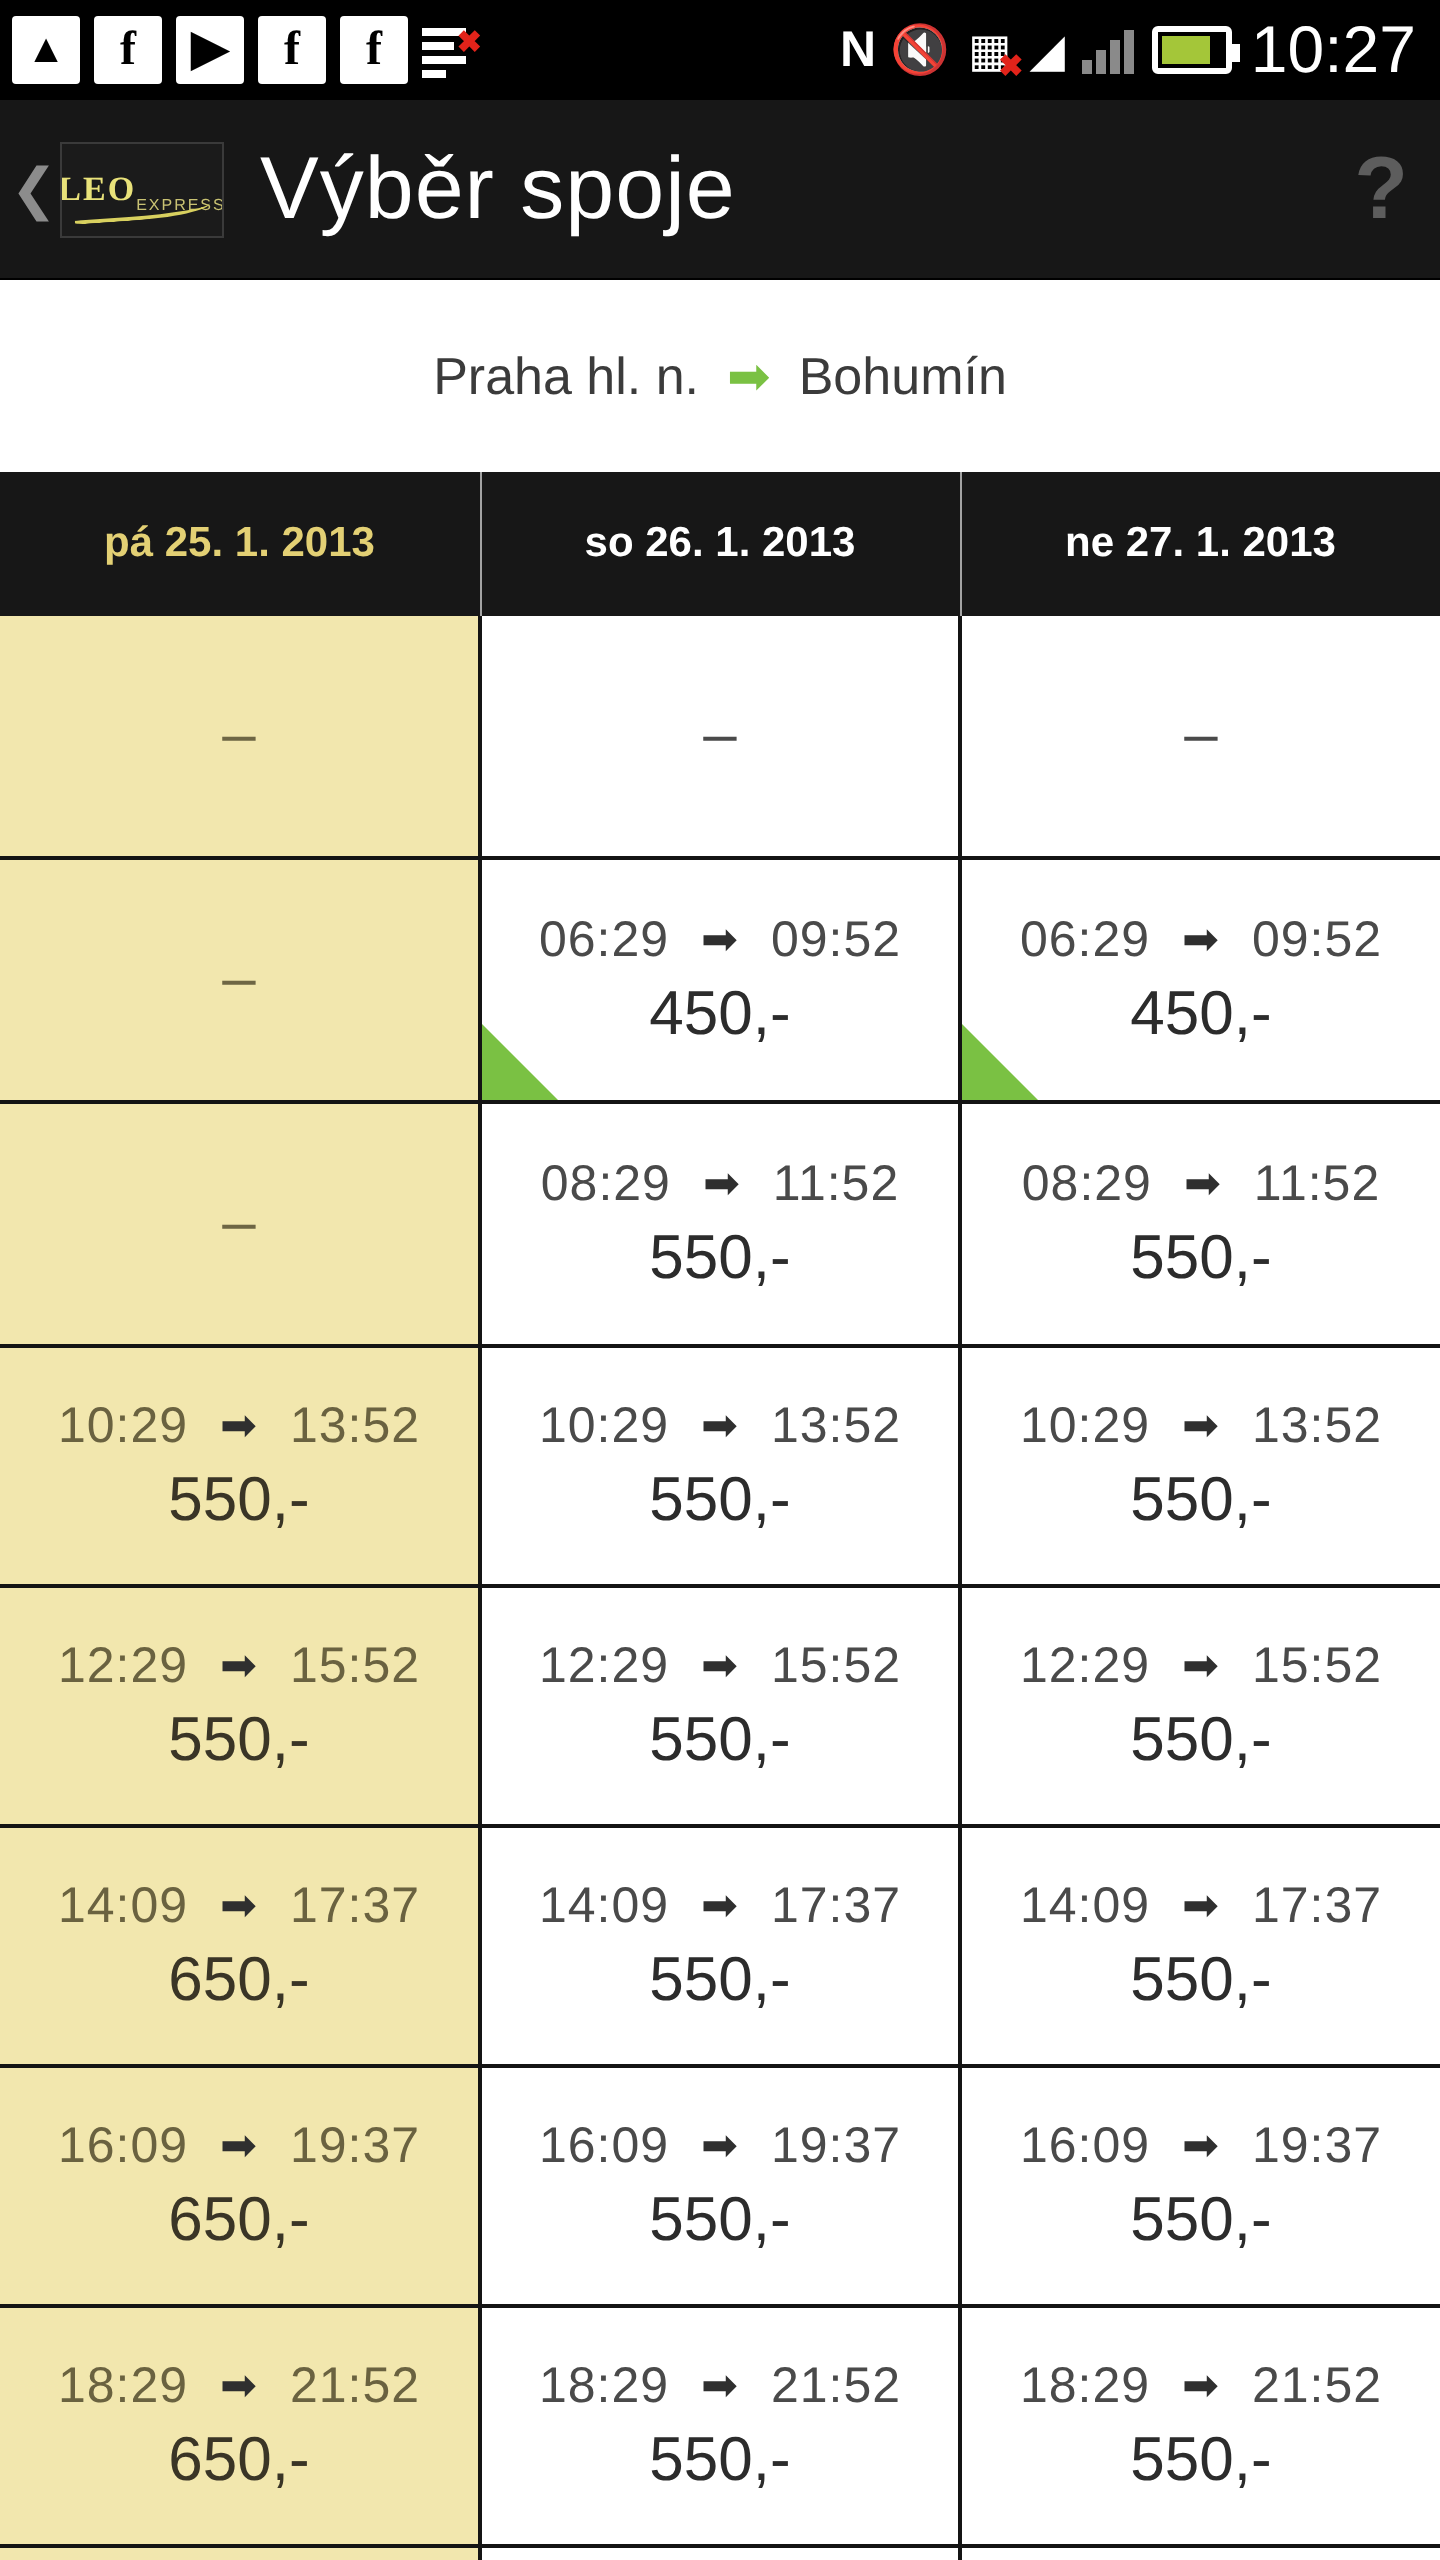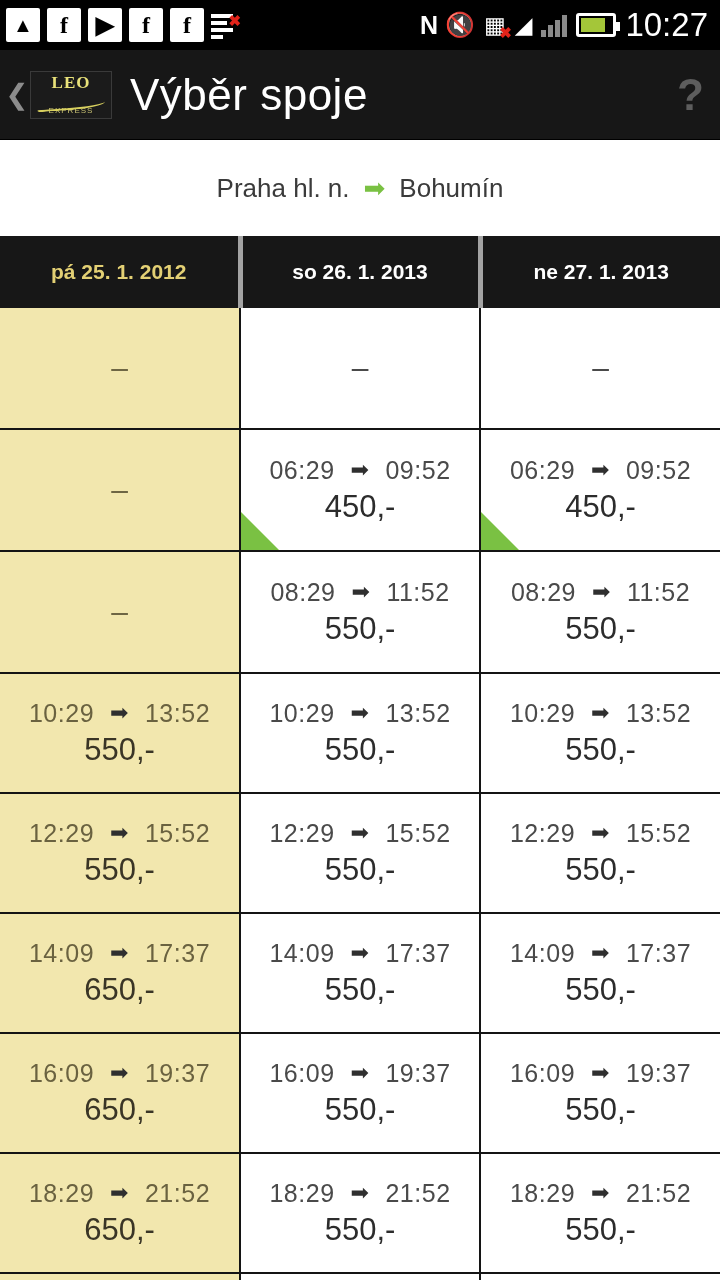--- a/index.html
+++ b/index.html
@@ -73,21 +73,21 @@
     display: flex;
     align-items: center;
     padding: 0 16px 0 4px;
     border-bottom: 1px solid #000;
   }
   .back-chevron {
     color: #8c8c8c; font-size: 28px; width: 26px; text-align: center; flex: 0 0 auto;
   }
   .logo {
     width: 82px; height: 48px; background: #1b1b1b; border: 1px solid #3a3a3a;
-    display: flex; flex-direction: column; align-items: center; justify-content: center;
+    display: flex; flex-direction: row; align-items: center; justify-content: center;
     flex: 0 0 auto; margin-right: 18px; position: relative; overflow: hidden;
   }
   .logo .leo {
     font-size: 17px; font-weight: bold; color: #e9e27a; letter-spacing: 1px; line-height: 1;
     font-family: "Liberation Serif", serif;
   }
   .logo .exp {
     font-size: 8px; color: #c9c273; letter-spacing: 1px; line-height: 1; margin-top: 16px;
   }
   .logo .swish {
@@ -118,21 +118,21 @@
     border-collapse: collapse;
     table-layout: fixed;
   }
   table.grid th {
     background: #171717;
     color: #ffffff;
     font-size: 21px;
     font-weight: bold;
     height: 72px;
     vertical-align: middle;
-    border-left: 5px solid #a3a3a3;
+    border-left: 1px solid #a3a3a3;
   }
   table.grid th:first-child { border-left: none; color: #e2d06a; }
   table.grid th.sel { color: #e3d074; }
   table.grid td {
     height: 120px;
     border-bottom: 2px solid #141414;
     border-left: 2px solid #141414;
     vertical-align: middle;
     text-align: center;
     background: #ffffff;
@@ -222,21 +222,21 @@
 
 <div class="route">
   <span>Praha hl. n.</span>
   <span class="arrow">➡</span>
   <span>Bohumín</span>
 </div>
 
 <table class="grid">
   <thead>
     <tr id="header-row">
-        <th class="sel">pá 25. 1. 2012</th>
+        <th class="sel">pá 25. 1. 2013</th>
         <th>so 26. 1. 2013</th>
         <th>ne 27. 1. 2013</th>
       </tr>
   </thead>
   <tbody id="body-rows">
       <tr>
         <td class="hl">
           <div class="dash">–</div>
         </td>
         <td>

